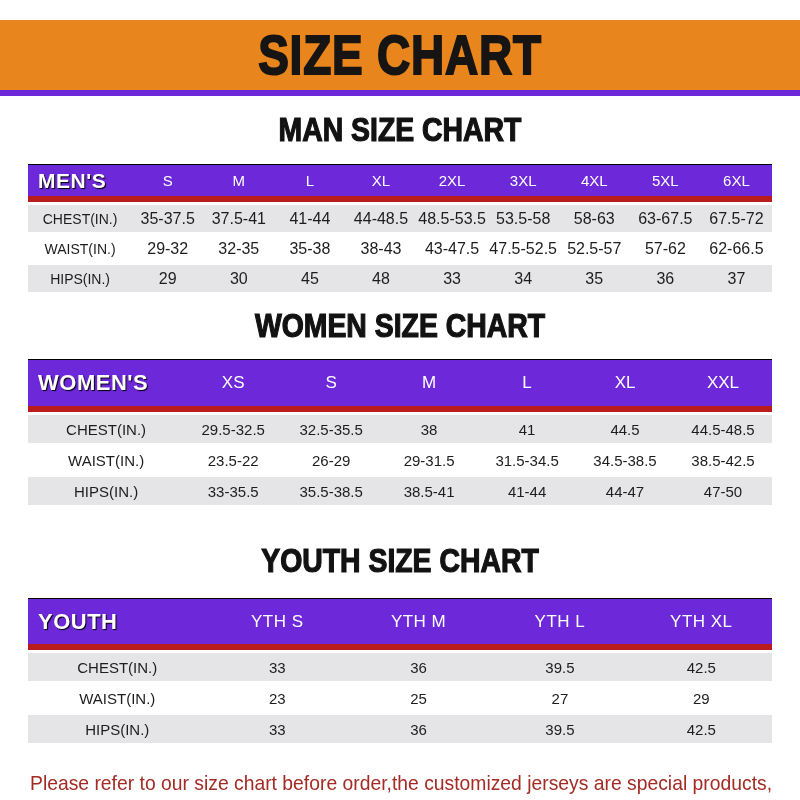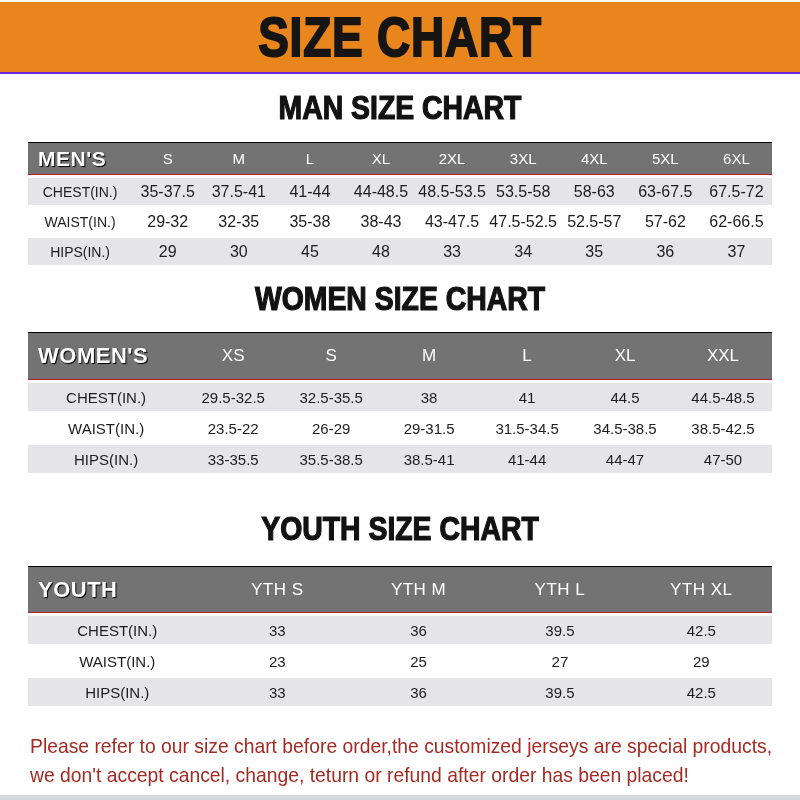--- a/index.html
+++ b/index.html
@@ -4,23 +4,23 @@
 <style>
   html,body{margin:0;padding:0;}
   body{
     width:800px;height:800px;background:#ffffff;overflow:hidden;position:relative;
     font-family:"Liberation Sans",sans-serif;
   }
   .page{width:800px;height:800px;position:relative;background:#fff;}
 
   
   .banner{
-    margin-top:2px;height:70px;background:#E8851C;
+    margin-top:20px;height:70px;background:#E8851C;
     display:flex;align-items:center;justify-content:center;
-    border-bottom:2px solid #6d28d9;
+    border-bottom:6px solid #6d28d9;
   }
   .banner h1{
     margin:0;font-size:56px;line-height:66px;font-weight:800;color:#171513;
     transform:scaleX(0.82);letter-spacing:1px;
     -webkit-text-stroke:2px #171513;
     font-family:"Liberation Sans",sans-serif;white-space:nowrap;
   }
 
   
   h2.section-heading{
@@ -31,22 +31,22 @@
   h2.h-man{margin-top:15px;margin-bottom:13px;}
   h2.h-women{margin-top:12px;margin-bottom:12px;}
   h2.h-youth{margin-top:34px;margin-bottom:16px;}
 
   
   table.size-table{
     width:744px;margin:0 auto;table-layout:fixed;
     border-collapse:separate;border-spacing:0 3px;
   }
   table.size-table thead th{
-    background:#737373;color:#ffffff;font-weight:400;text-align:center;
-    border-top:1px solid #000;border-bottom:1px solid #b91c1c;overflow:hidden;
+    background:#6d28d9;color:#ffffff;font-weight:400;text-align:center;
+    border-top:1px solid #000;border-bottom:6px solid #b91c1c;overflow:hidden;
   }
   table.size-table thead th.table-title{
     font-weight:800;text-align:left;padding-left:10px;letter-spacing:.5px;
     text-shadow:1px 1px 1px #000;
   }
   table.size-table tbody td{
     text-align:center;color:#1d1d1f;overflow:hidden;white-space:nowrap;
   }
   table.size-table tbody tr:nth-child(odd){background:#E5E4E7;}
   table.size-table tbody tr:nth-child(even){background:#ffffff;}

